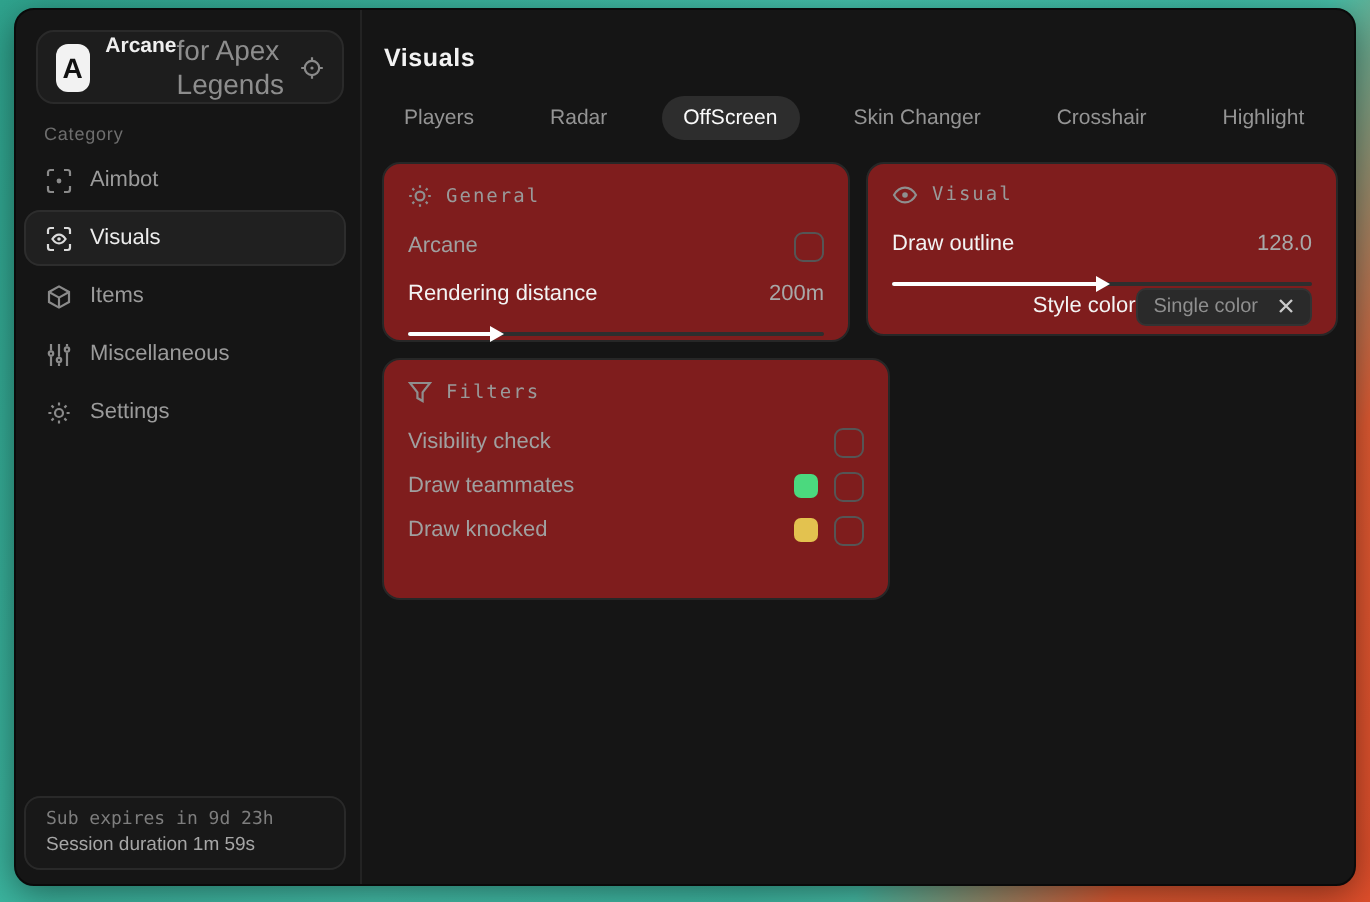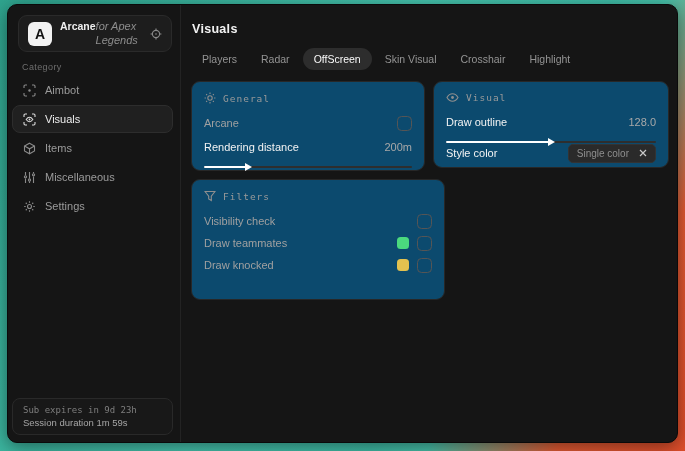--- a/index.html
+++ b/index.html
@@ -19,42 +19,42 @@
   .sidebar { position:absolute; left:0; top:0; width:173px; height:100%;
     border-right:1px solid #232323; }
   .logo-card { position:absolute; left:10px; top:10px; right:8px; height:37px;
     background:#1d1d1d; border:1px solid #2a2a2a; border-radius:9px;
     display:flex; align-items:center; padding:0 9px; gap:8px; }
   .logo-badge { width:24px; height:24px; background:#f2f2f2; border-radius:6px;
     display:flex; align-items:center; justify-content:center;
     color:#111; font-weight:bold; font-size:14px; }
   .logo-text { display:flex; line-height:1.2; flex:1; }
   .logo-title { color:#efefef; font-size:10.5px; font-weight:bold; }
-  .logo-sub { color:#8d8d8d; font-size:11px;font-style:italic; }
+  .logo-sub { color:#8d8d8d; font-size:14px; }
   .logo-action { color:#8a8a8a; display:flex; }
   .category-label { position:absolute; left:14px; top:57px; color:#6e6e6e; font-size:9px; letter-spacing:.4px; }
   .nav { position:absolute; left:4px; right:7px; top:71px; display:flex; flex-direction:column; gap:1px;justify-content:center; }
   .nav-item { height:28px; display:flex; align-items:center; gap:9px; padding:0 10px;
     border:1px solid transparent; border-radius:8px; color:#9b9b9b; cursor:pointer; }
   .nav-item .icon { display:flex; color:#8a8a8a; }
   .nav-item span.lbl { font-size:11px; }
   .nav-item.selected { background:#202020; border-color:#2d2d2d; color:#ececec; }
   .nav-item.selected .icon { color:#dcdcdc; }
   .side-footer { position:absolute; left:4px; right:7px; bottom:7px; height:37px;
     border:1px solid #292929; border-radius:8px; background:#181818;
     display:flex; flex-direction:column; justify-content:center; padding:4px 10px; gap:2px; }
   .side-footer .l1 { font-family:"DejaVu Sans Mono", monospace; font-size:9px; color:#7e7e7e; }
   .side-footer .l2 { font-size:9.5px; color:#a6a6a6; }
   
   .main-title { position:absolute; left:184px; top:17px; color:#f2f2f2; font-size:12.5px; font-weight:bold; letter-spacing:.3px; }
-  .tabs { position:absolute; left:183px; top:43px; display:flex; align-items:center; gap:2px; }
+  .tabs { position:absolute; left:183px; top:43px; display:flex; align-items:center; gap:16px; }
   .tab { height:22px; display:flex; align-items:center; padding:0 11px; border-radius:12px;
     color:#949494; font-size:10.5px; cursor:pointer; white-space:nowrap; }
   .tab.selected { background:#2d2d2d; color:#fafafa; }
-  .card { position:absolute; background:#0c4a6e; border:1px solid #272727; border-radius:9px;
+  .card { position:absolute; background:#7f1d1d; border:1px solid #272727; border-radius:9px;
     padding:10px 12px; display:flex; flex-direction:column; }
   .card-general { left:183px; top:76px; width:234px; height:90px; }
   .card-visual  { left:425px; top:76px; width:236px; height:87px; }
   .card-filters { left:183px; top:174px; width:254px; height:121px; }
   .card-head { display:flex; align-items:center; gap:7px; color:#9a9a9a;
     font-family:"DejaVu Sans Mono", monospace; font-size:9.5px; letter-spacing:1px; margin-bottom:9px; }
   .card-head .icon { display:flex; color:#8f8f8f; }
   .row { display:flex; align-items:center; justify-content:space-between; min-height:20px; }
   .row + .row { margin-top:2px; }
   .lbl-dim { color:#a0a0a0; font-size:11px; }
@@ -157,21 +157,21 @@
       <span class="l2">Session duration 1m 59s</span>
     </div>
   </div>
 
   <div class="main-title">Visuals</div>
 
   <div class="tabs">
     <div class="tab">Players</div>
     <div class="tab">Radar</div>
     <div class="tab selected">OffScreen</div>
-    <div class="tab">Skin Visual</div>
+    <div class="tab">Skin Changer</div>
     <div class="tab">Crosshair</div>
     <div class="tab">Highlight</div>
   </div>
 
   <div class="card card-general">
     <div class="card-head">
       <span class="icon">
         <svg width="12" height="12" viewBox="0 0 12 12" fill="none" stroke="currentColor" stroke-width="1.1">
           <circle cx="6" cy="6" r="2.2"></circle>
           <path d="M6 0.6v1.3M6 10.1v1.3M0.6 6h1.3M10.1 6h1.3M2.2 2.2l.9.9M8.9 8.9l.9.9M9.8 2.2l-.9.9M3.1 8.9l-.9.9"></path>
@@ -206,21 +206,21 @@
     </div>
     <div class="row">
       <span class="lbl-strong">Draw outline</span>
       <span class="val">128.0</span>
     </div>
     <div class="slider">
       <div class="track"></div>
       <div class="fill" style="width: 50%;"></div>
       <div class="thumb" style="left: 50%;"></div>
     </div>
-    <div class="row" style="margin-top:6px;">
+    <div class="row" style="margin-top:6px;justify-content:flex-end;">
       <span class="lbl-strong">Style color</span>
       <span class="pill">
         <span class="pill-text">Single color</span>
         <span class="x">
           <svg width="8" height="8" viewBox="0 0 8 8" stroke="currentColor" stroke-width="1.2" fill="none">
             <path d="M1 1l6 6M7 1L1 7"></path>
           </svg>
         </span>
       </span>
     </div>

